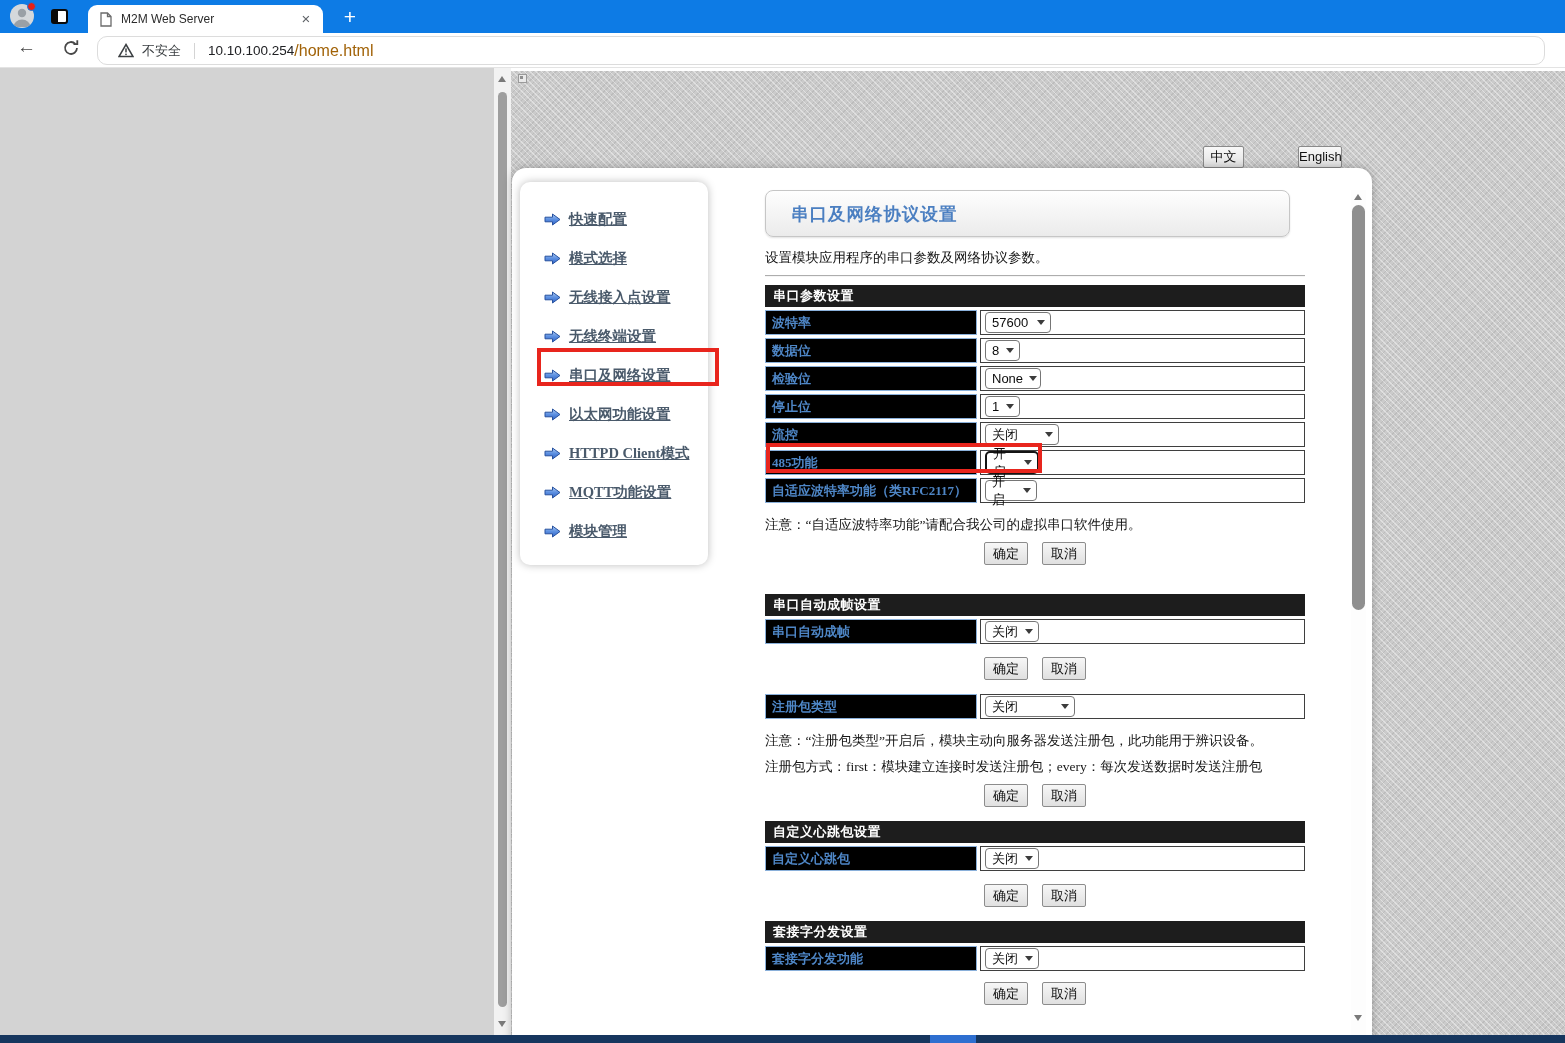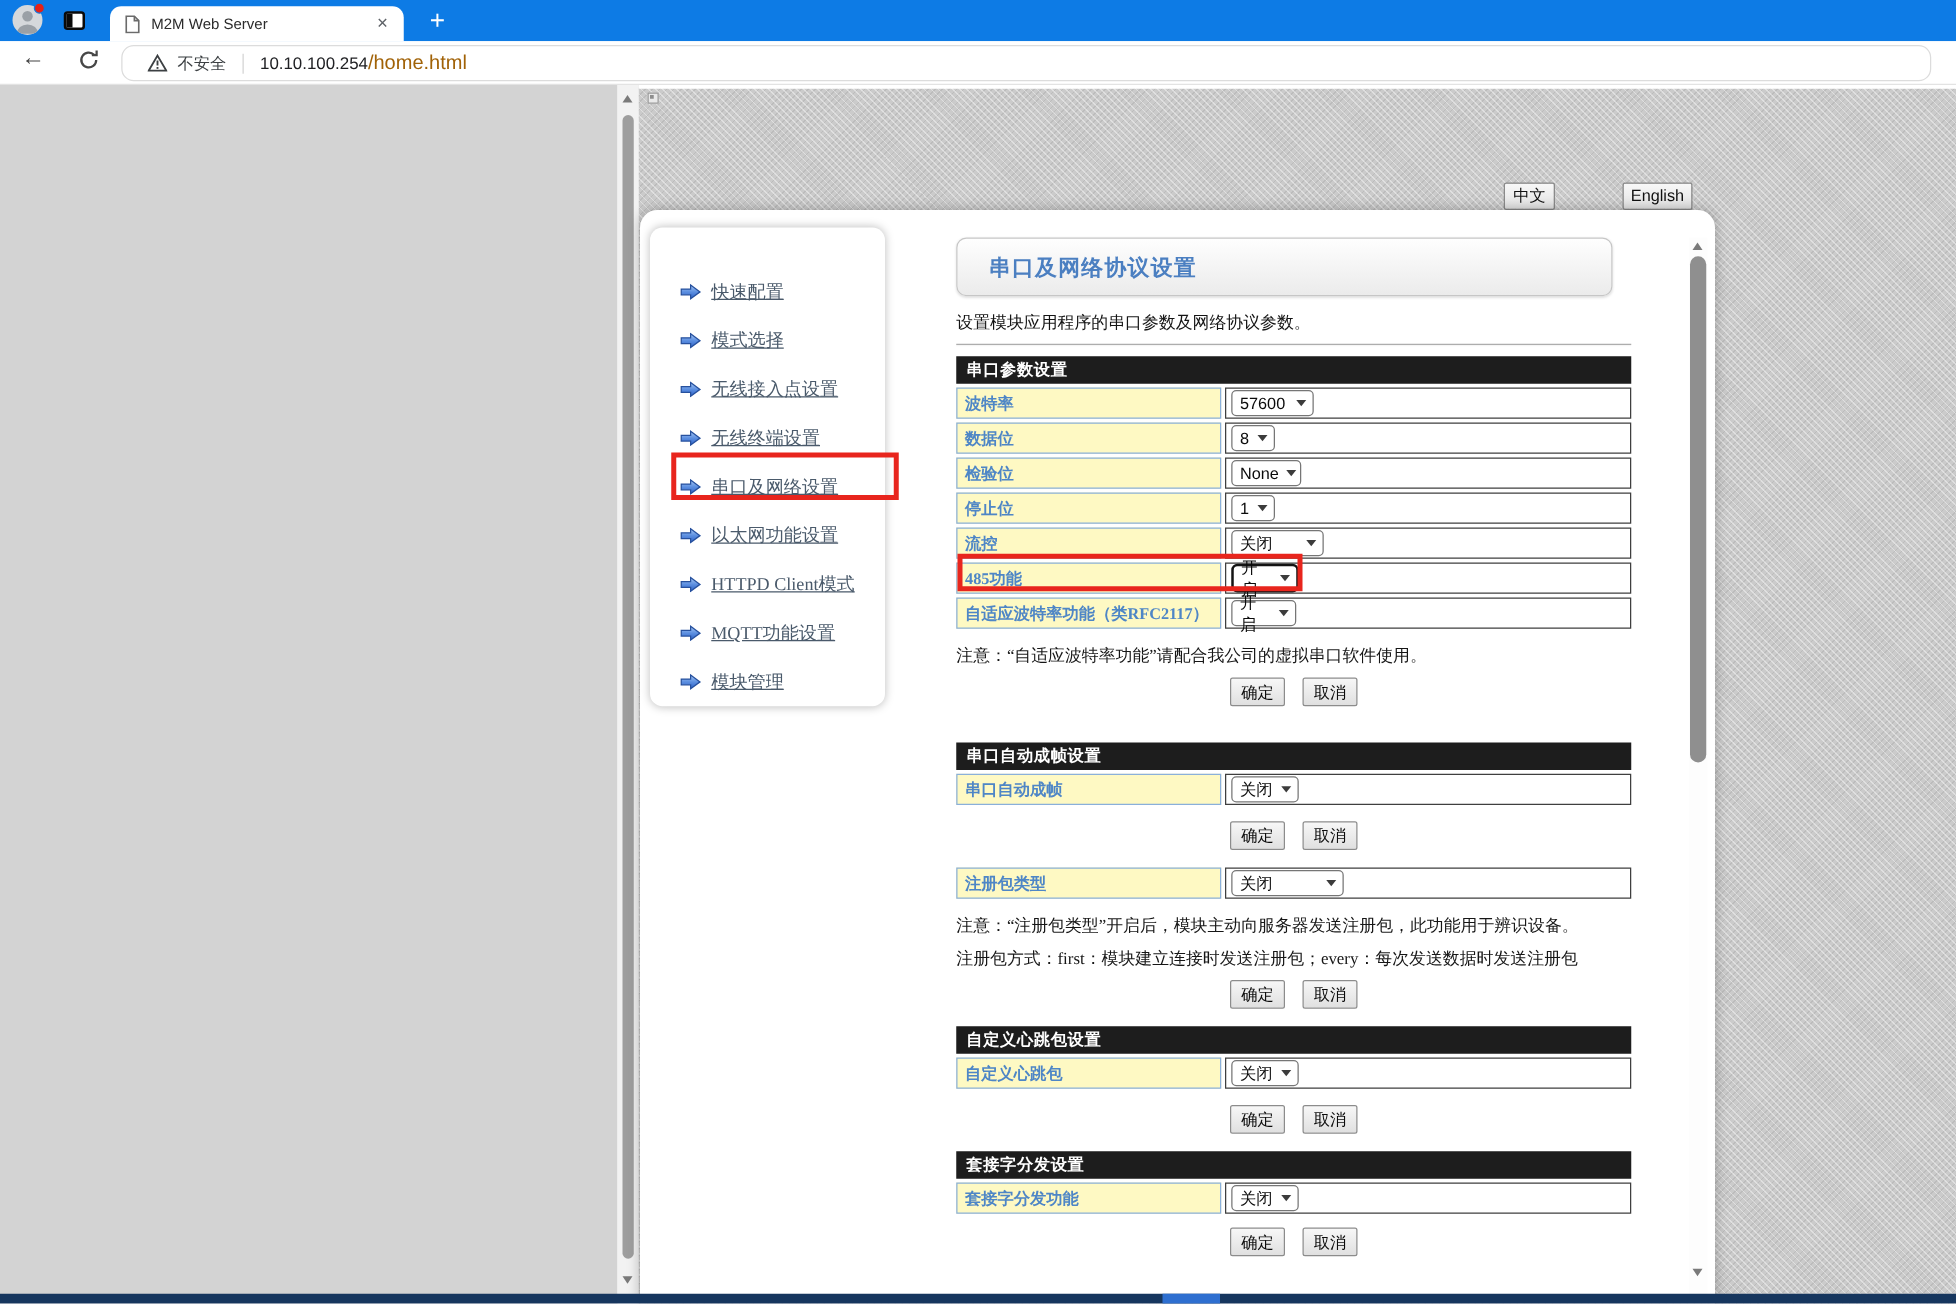--- a/index.html
+++ b/index.html
@@ -41,51 +41,51 @@
     background-image:
       repeating-linear-gradient(45deg, rgba(255,255,255,.40) 0 1px, transparent 1px 4px),
       repeating-linear-gradient(-45deg, rgba(110,110,110,.16) 0 1px, transparent 1px 4px);
   }
   .right-frame::before { content:""; position:absolute; left:0; top:0; width:100%; height:3px; background:#fff; }
   .artifact { position:absolute; left:7px; top:6px; width:9px; height:9px; border:1px solid #9a9a9a; background:#e9e9e9; }
   .artifact::after { content:""; position:absolute; left:1px; top:1px; width:3px; height:3px; background:#8e8e8e; }
 
   .lang-btn { position:absolute; top:78px; height:22px; background:linear-gradient(#f8f8f8,#e2e2e2); border:1px solid #8a8a8a; border-radius:2px; font-size:13px; color:#111; text-align:center; line-height:20px; font-family:"Liberation Sans", sans-serif; }
   .btn-zh { left:692px; width:41px; }
-  .btn-en { left:787px; width:56px; }
+  .btn-en { left:787px; width:44px; }
 
   
   .content-box { position:absolute; left:1px; top:100px; width:860px; height:875px; background:#fff; border-radius:14px 14px 0 0; box-shadow:0 0 10px rgba(0,0,0,.28); overflow:hidden; }
 
   
   .inner-scroll { position:absolute; left:839px; top:22px; width:15px; height:845px; background:#fdfdfd; }
   .inner-scroll .thumb { position:absolute; left:1px; top:15px; width:13px; height:405px; background:#8f8f8f; border-radius:7px; }
   .inner-scroll .arr { left:3px; }
   .inner-scroll .arr-up { top:4px; }
   .inner-scroll .arr-dn { bottom:14px; }
 
   
   .menu-panel { position:absolute; left:8px; top:14px; width:188px; height:383px; background:#fff; border-radius:10px; box-shadow:0 0 8px #bdbdbd; }
-  .menu-list { list-style:none; padding-top:32px; }
+  .menu-list { list-style:none; padding-top:18px;font-weight:bold; }
   .menu-item { position:relative; height:39px; display:flex; align-items:center; padding-left:24px; }
   .menu-item svg { margin-right:8px; flex:none; }
   .menu-link { font-family:"Liberation Serif", serif; font-size:14.5px; color:#4a5a6b; text-decoration:underline; white-space:nowrap; }
   .redbox-side { position:absolute; left:17px; top:-8px; width:182px; height:38px; border:4px solid #e8251d; z-index:6; pointer-events:none; }
 
   
   .main-col { position:absolute; left:253px; top:0; width:540px; font-family:"Liberation Serif", serif; }
   .banner { margin-top:22px; height:47px; width:525px; border:1px solid #c6c6c6; border-radius:8px; background:linear-gradient(#fefefe,#ebebeb); display:flex; align-items:center; box-shadow:0 1px 2px rgba(0,0,0,.12); }
   .banner-title { font-size:17.5px; font-weight:bold; color:#4b7fc1; margin-left:25px; letter-spacing:1px; }
   .desc { margin-top:12px; height:18px; font-size:13.5px; color:#141414; }
   .hr { margin-top:8px; border-top:1px solid #adadad; border-bottom:1px solid #f5f5f5; }
 
   .tbl { margin-top:8px; width:540px; }
   .tbl-header { height:22px; background:#1d1d1d; color:#fff; font-weight:bold; font-size:13px; line-height:22px; padding-left:8px; font-family:"Liberation Sans", sans-serif; letter-spacing:.5px; }
   .trow { position:relative; display:flex; height:25px; margin-top:3px; }
-  .trow .lab { width:212px; border:1px solid #8ab0da; background:#fef9c3; font-size:13px; font-weight:bold; color:#4e86c6; line-height:23px; padding-left:6px; white-space:nowrap; }
+  .trow .lab { width:212px; border:1px solid #8ab0da; background:#000000; font-size:13px; font-weight:bold; color:#4e86c6; line-height:23px; padding-left:6px; white-space:nowrap; }
   .trow .val { flex:1; margin-left:3px; border:1px solid #3f3f3f; background:#fff; display:flex; align-items:center; padding-left:4px; }
 
   .sel { display:inline-flex; align-items:center; justify-content:space-between; height:21px; border:1px solid #767676; border-radius:4px; background:#fff; font-family:"Liberation Sans", sans-serif; font-size:13px; color:#0b0b0b; padding:0 5px 0 6px; }
   .sel .caret { width:0; height:0; border-left:4px solid transparent; border-right:4px solid transparent; border-top:5px solid #3c3c3c; margin-left:6px; }
   .sel-focus { border:2px solid #141414; border-radius:5px; height:23px; }
   .redbox-485 { position:absolute; left:1px; top:-7px; width:276px; height:30px; border:4px solid #e8251d; z-index:6; pointer-events:none; }
 
   .note { margin-top:13px; height:18px; font-size:13.5px; color:#161616; white-space:nowrap; }
   .note-tight { margin-top:8px; }
   .btn-row { margin-top:8px; display:flex; justify-content:center; gap:14px; }

